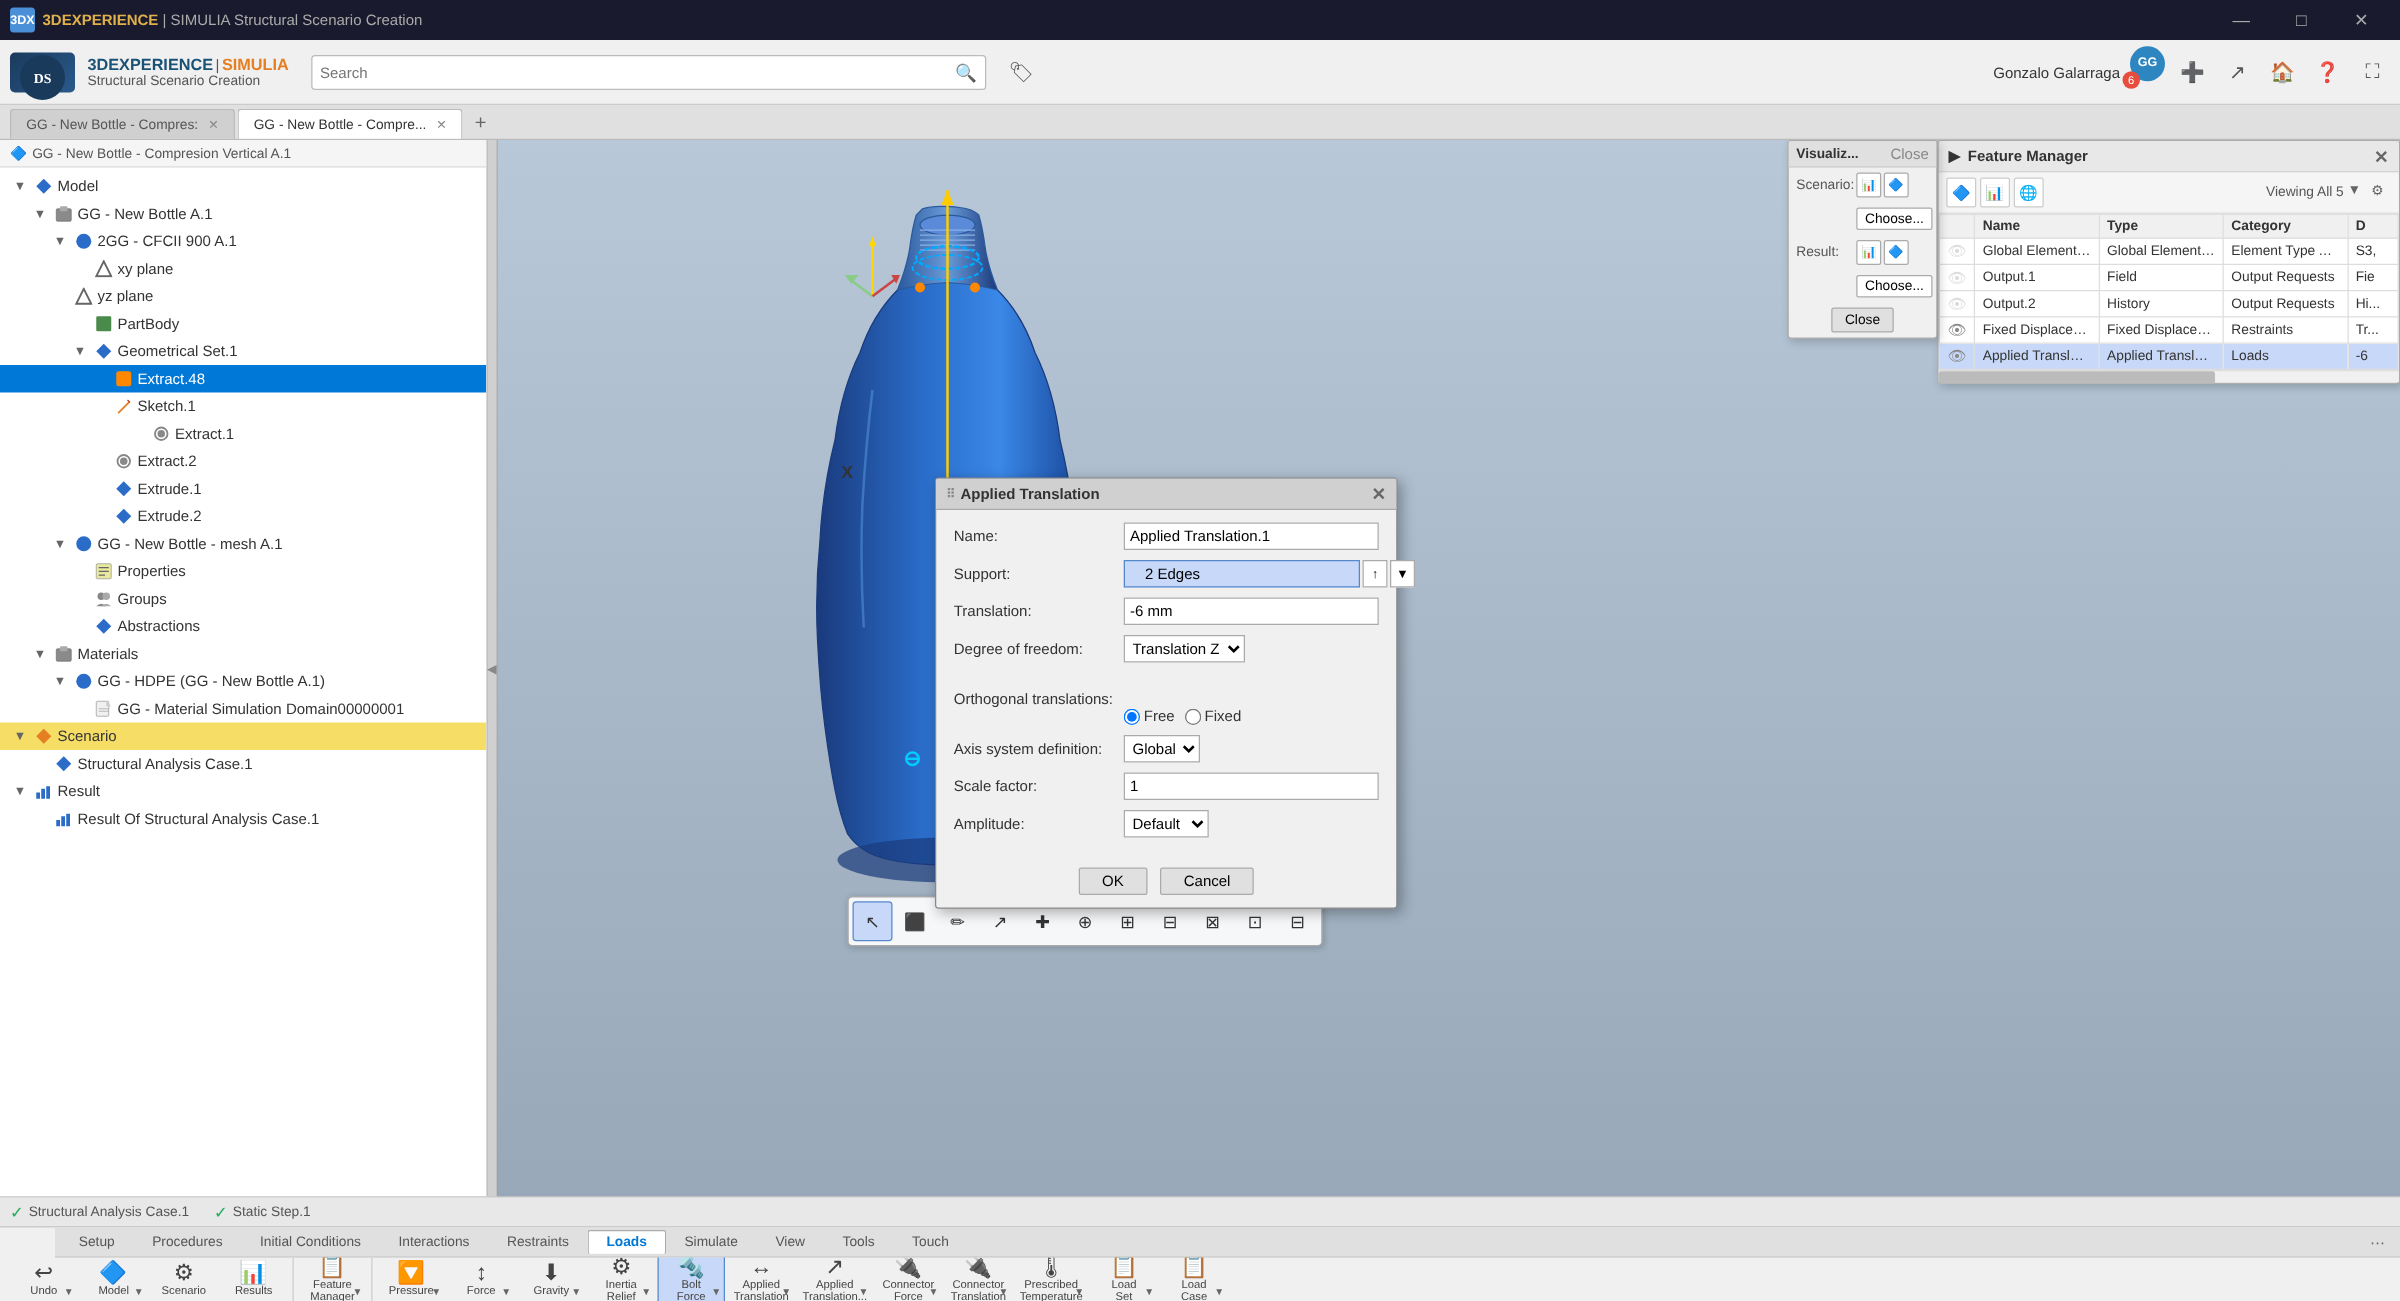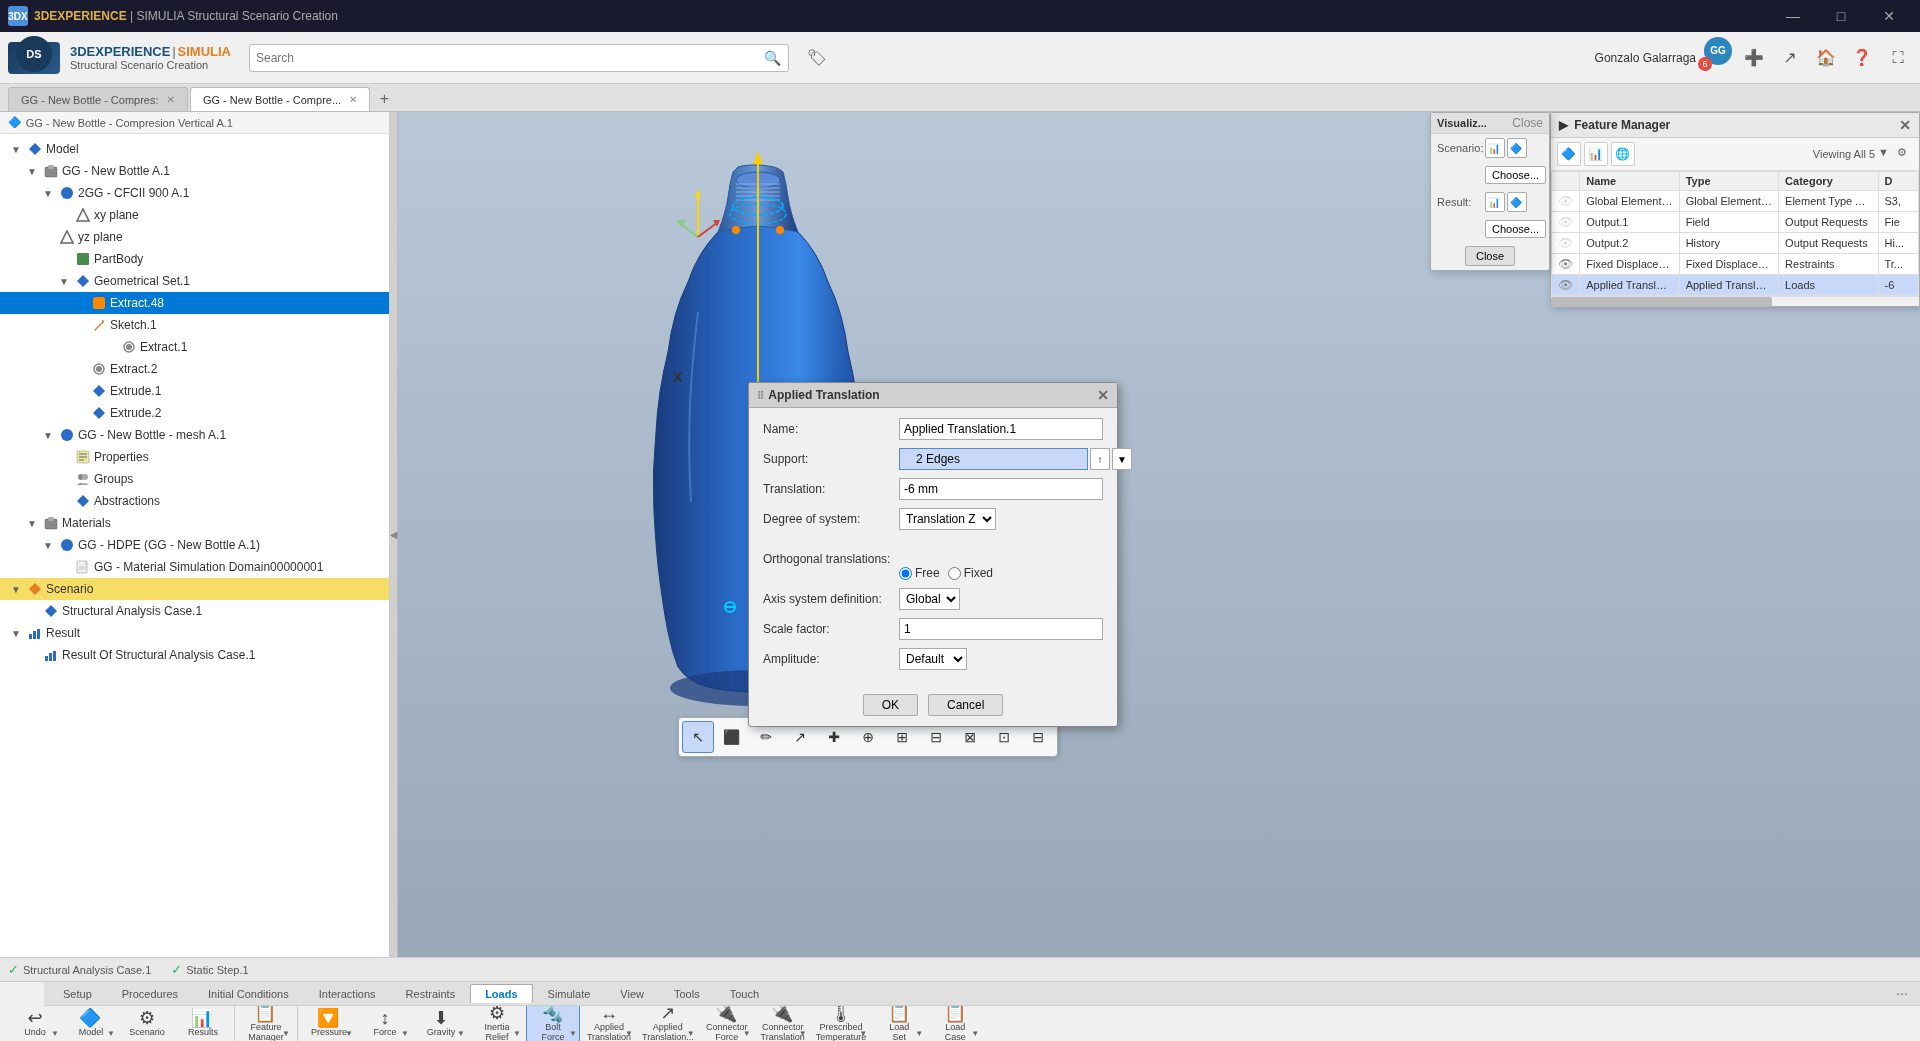--- a/index.html
+++ b/index.html
@@ -30,23 +30,24 @@
       border-bottom: 1px solid #ccc;
       display: flex;
       align-items: center;
       padding: 0 8px;
       gap: 6px;
     }
     #top-toolbar .app-logo {
       width: 52px; height: 32px;
       background: linear-gradient(135deg, #1a3a5c, #2a5a8c);
       border-radius: 4px;
-      display: flex; align-items: flex-end; justify-content: center;
+      display: flex; align-items: flex-start; justify-content: center;
       color: white; font-size: 9px; font-weight: bold; text-align: center; line-height: 1.2;
       margin-right: 4px;
+      font-family: Liberation Serif, serif;
     }
     #top-toolbar .brand {
       display: flex; flex-direction: column; margin-right: 12px;
     }
     .search-box {
       flex: 1; max-width: 540px;
       display: flex; align-items: center;
       background: white; border: 1px solid #bbb; border-radius: 3px;
       height: 28px; padding: 0 6px;
     }
@@ -801,21 +802,21 @@
             <button class="support-arrow">▼</button>
           </div>
         </div>
 
         <div class="dialog-row">
           <span class="dialog-label">Translation:</span>
           <input class="dialog-input" type="text" value="-6 mm" style="">
         </div>
 
         <div class="dialog-row">
-          <span class="dialog-label">Degree of system:</span>
+          <span class="dialog-label">Degree of freedom:</span>
           <select class="dialog-select">
             <option>Translation Z</option>
             <option>Translation X</option>
             <option>Translation Y</option>
           </select>
         </div>
 
         <div class="dialog-row">
           <span class="dialog-label">Orthogonal translations:</span>
           <div class="radio-group">

